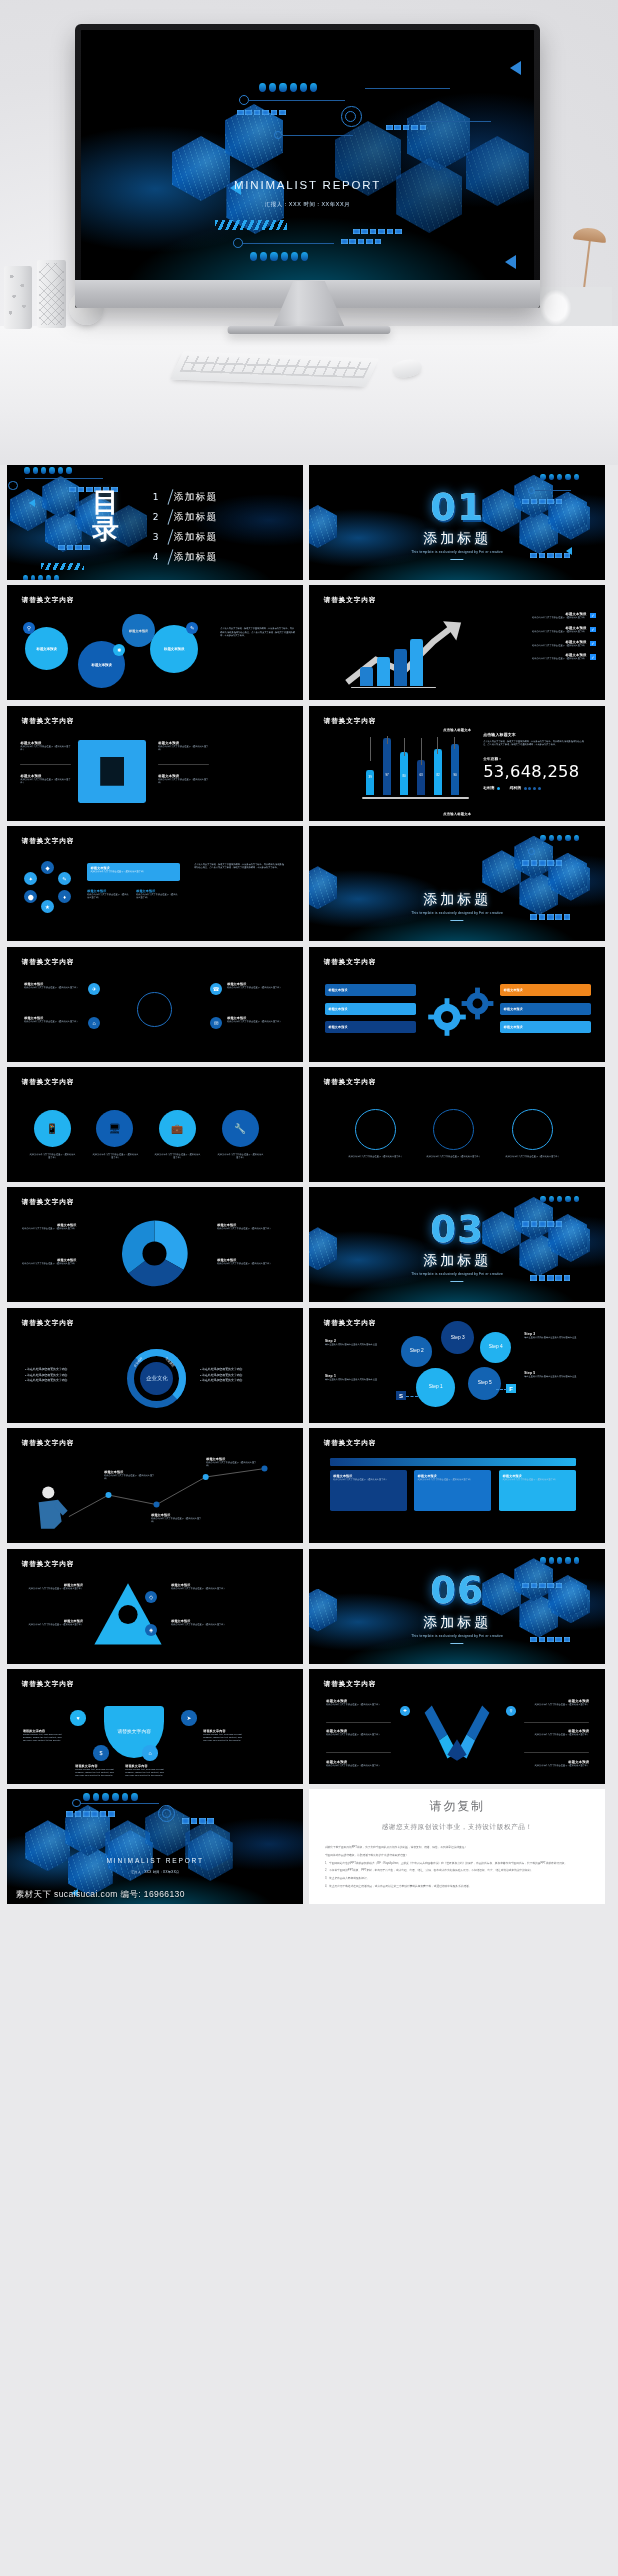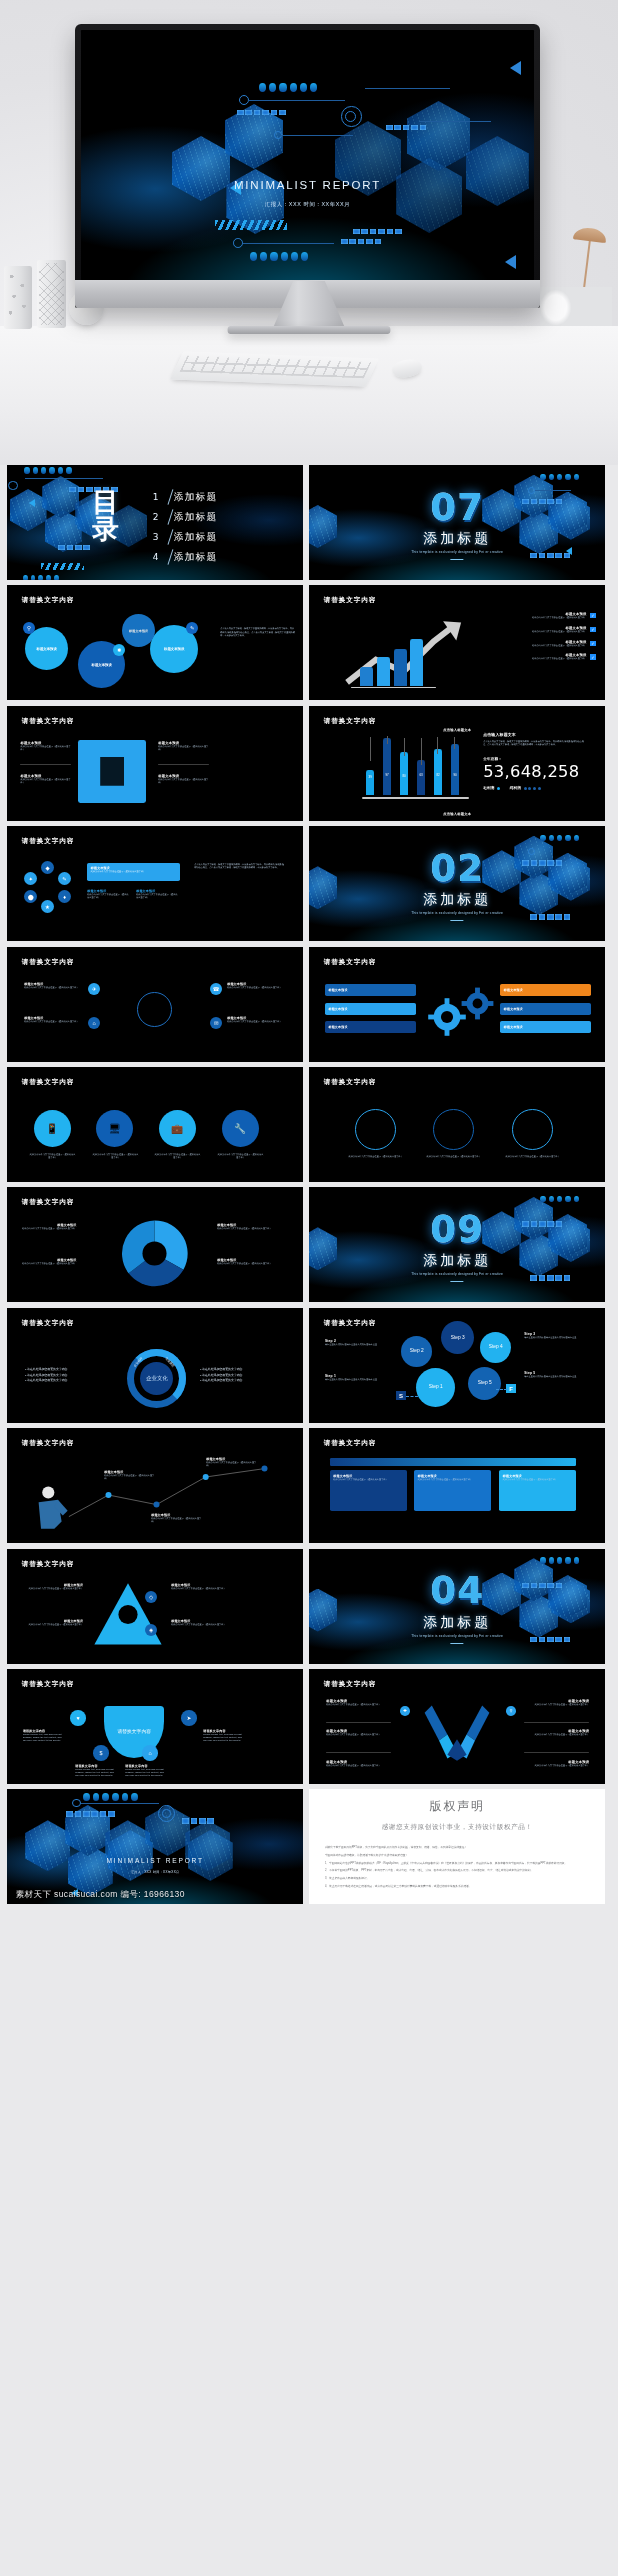--- a/index.html
+++ b/index.html
@@ -510,21 +510,21 @@
             </div>
           <div class="chipbar" style="left:221px;top:88px;">
               <i></i>
               <i></i>
               <i></i>
               <i></i>
               <i></i>
             </div>
           <div class="arrowL" style="left:257px;top:82px;border-right-width:6px;border-top-width:4.2px;border-bottom-width:4.2px;"></div>
 
-          <div class="sec-num">07</div>
+          <div class="sec-num">01</div>
           <div class="sec-title">添加标题</div>
           <div class="sec-en">This template is exclusively designed by Fei er creative</div>
           <div class="sec-rule"></div>
         </div>
       </div>
     </div>
 
     <div class="row">
       <div class="slide">
         <div class="s-head">请替换文字内容</div>
@@ -726,21 +726,20 @@
               <i></i>
               <i></i>
             </div>
           <div class="chipbar" style="left:221px;top:88px;">
               <i></i>
               <i></i>
               <i></i>
               <i></i>
               <i></i>
             </div>
-          <div class="sec-num">02</div>
           <div class="sec-title">添加标题</div>
           <div class="sec-en">This template is exclusively designed by Fei er creative</div>
           <div class="sec-rule"></div>
         </div>
       </div>
     </div>
 
     <div class="row">
       <div class="slide">
         <div class="s-head">请替换文字内容</div>
@@ -892,21 +891,21 @@
               <i></i>
               <i></i>
             </div>
           <div class="chipbar" style="left:221px;top:88px;">
               <i></i>
               <i></i>
               <i></i>
               <i></i>
               <i></i>
             </div>
-          <div class="sec-num">09</div>
+          <div class="sec-num">03</div>
           <div class="sec-title">添加标题</div>
           <div class="sec-en">This template is exclusively designed by Fei er creative</div>
           <div class="sec-rule"></div>
         </div>
       </div>
     </div>
 
     <div class="row">
       <div class="slide">
         <div class="s-head">请替换文字内容</div>
@@ -1075,21 +1074,21 @@
               <i></i>
               <i></i>
             </div>
           <div class="chipbar" style="left:221px;top:88px;">
               <i></i>
               <i></i>
               <i></i>
               <i></i>
               <i></i>
             </div>
-          <div class="sec-num">04</div>
+          <div class="sec-num">06</div>
           <div class="sec-title">添加标题</div>
           <div class="sec-en">This template is exclusively designed by Fei er creative</div>
           <div class="sec-rule"></div>
         </div>
       </div>
     </div>
 
     <div class="row">
       <div class="slide">
         <div class="s-head">请替换文字内容</div>
@@ -1209,21 +1208,21 @@
           <div class="circ" style="left:151px;top:15.7px;width:17px;height:17px;"></div>
           <div class="circ" style="left:155px;top:20px;width:8.5px;height:8.5px;"></div>
           <div class="arrowL" style="left:64px;top:100px;border-right-width:7.2px;border-top-width:4.8px;border-bottom-width:4.8px;"></div>
           <div class="thanks-sub">MINIMALIST  REPORT</div>
           <div class="thanks-meta">汇报人：XXX  时间：XX年XX月</div>
         </div>
         <div class="wmark">素材天下 sucaisucai.com 编号: 16966130</div>
       </div>
 
       <div class="slide light">
-        <div class="cr-title">版权声明</div>
+        <div class="cr-title">请勿复制</div>
         <div class="cr-sub">感谢您支持原创设计事业，支持设计版权产品！</div>
         <div class="cr-body">
           <p>感谢您下载千图网原创PPT模板，为了您和千图网以及原创作者的利益，请勿复制、传播、销售，否则将承担法律责任！</p>
           <p>千图网将对作品进行维权，按照传播下载次数的十倍进行索取赔偿金！</p>
           <p>1、千图网网站出售的PPT模版是免版税类（RF：Royalty-free）正版受《中华人民共和国著作法》和《世界版权公约》的保护，作品的所有权、版权和著作归千图网所有，您下载的是PPT模版素材使用权。</p>
           <p>2、不得将千图网的PPT模版、PPT素材，本身用于再出售，或者出租、出借、转让、分销、发布或者作为礼物供他人使用，不得转授权、出卖、转让本协议或本协议中的权利。</p>
           <p>3、禁止把作品纳入商标或服务标记。</p>
           <p>4、禁止用户用下载格式在网上传播作品，或者作品可以让第三方单独付费或共享免费下载，或通过转移申请服务系统传播。</p>
         </div>
       </div>

